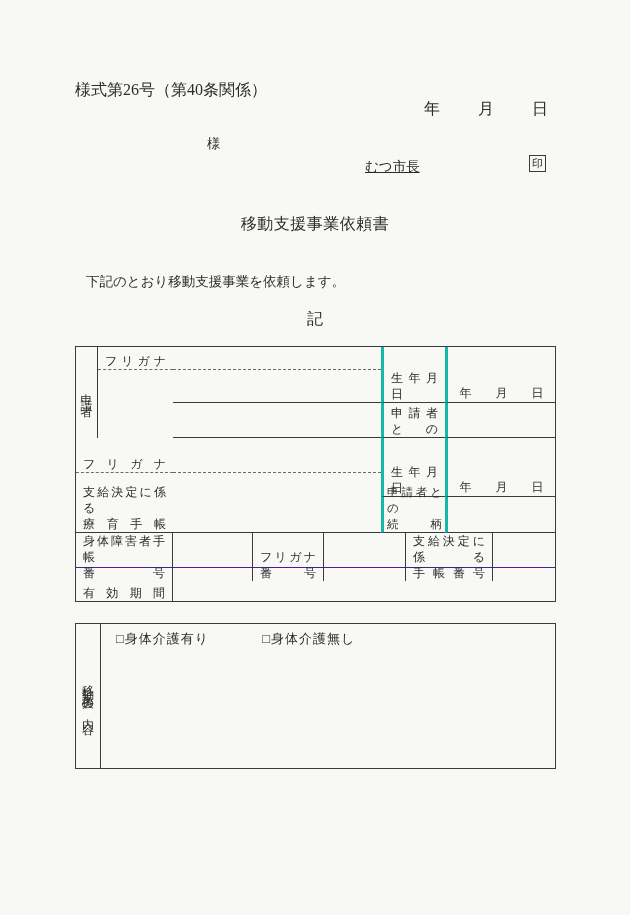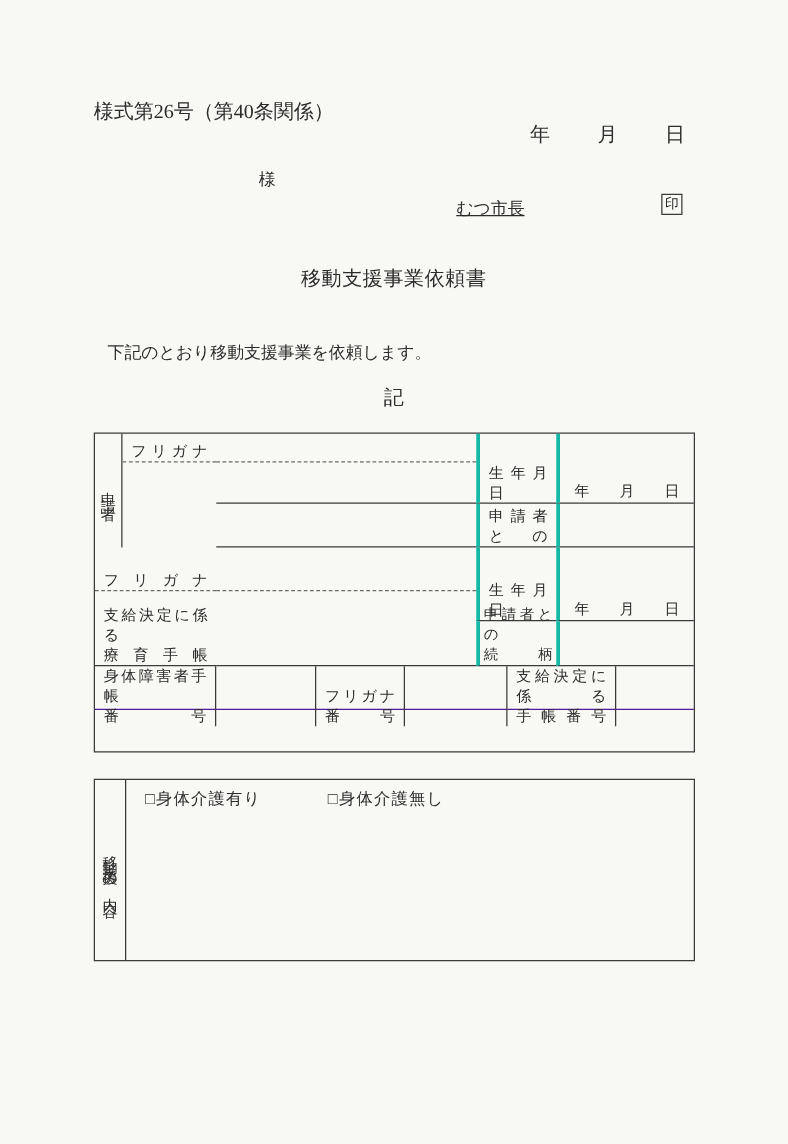--- a/index.html
+++ b/index.html
@@ -177,20 +177,23 @@
         <span class="jl">番号</span>
       </div>
       <div class="cell br"></div>
       <div class="cell br">
         <span class="jl">支給決定に係る</span>
         <span class="jl">手帳番号</span>
       </div>
       <div class="cell"></div>
     </div>
 
+    <div class="cell c-validl">
+      <span class="jl">有効期間</span>
+    </div>
     <div class="cell c-validi"></div>
   </div>
 
   <div class="tbl2">
     <div class="tbl2-label">
       <span class="vtext">移動支援の内容</span>
     </div>
     <div class="tbl2-content">
       <span class="chk1">□身体介護有り</span>
       <span class="chk2">□身体介護無し</span>

